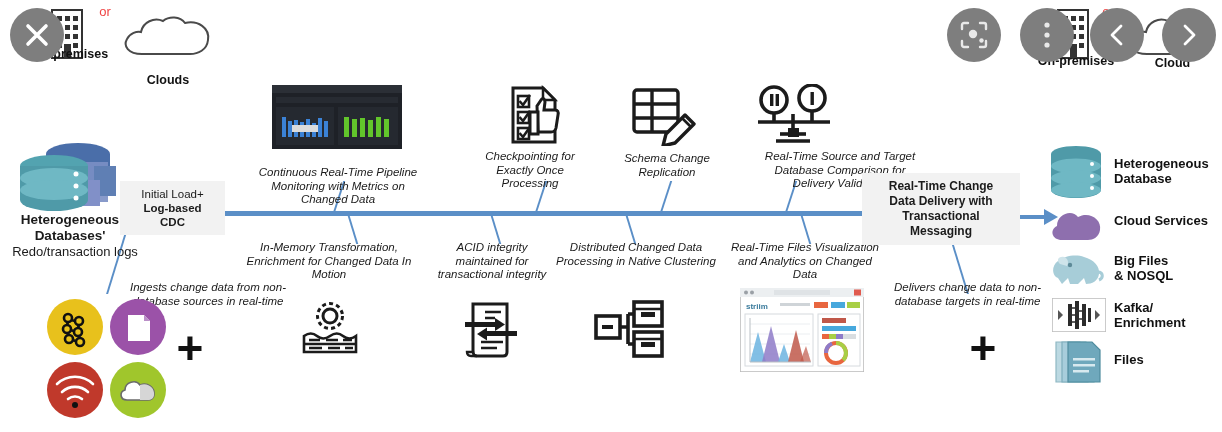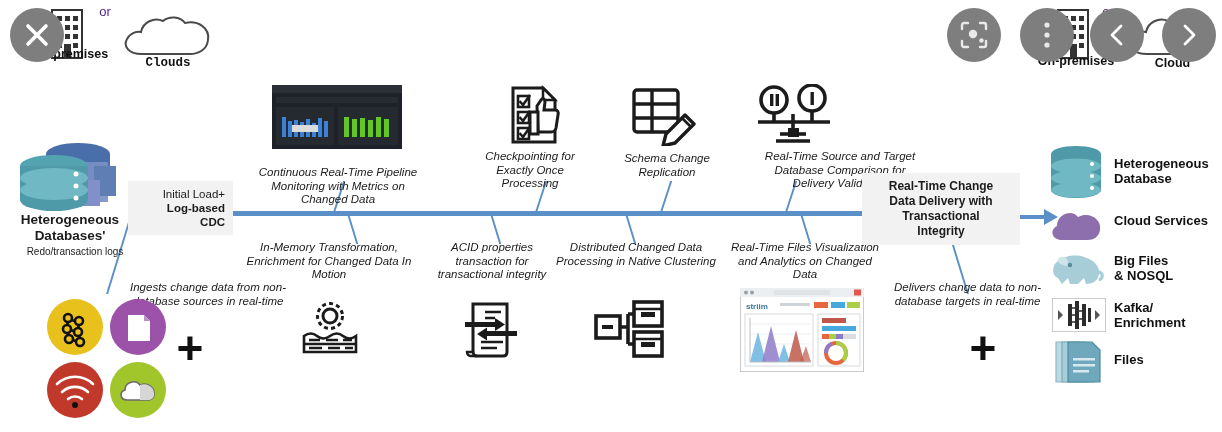--- a/index.html
+++ b/index.html
@@ -13,24 +13,24 @@
   .cap{
     font-style:italic;font-size:11.5px;line-height:13.5px;
     text-align:center;color:#1b1b1b;font-family:"Liberation Sans",sans-serif;
   }
   .ov-btn{
     position:absolute;border-radius:50%;background:#7e7e7e;
     display:flex;align-items:center;justify-content:center;
     color:#ffffff;
   }
   .small-label{font-size:12.5px;font-weight:bold;text-align:center;color:#111;}
-  .or-txt{font-size:13px;text-align:center;color:#4c1d95;}
+  .or-txt{font-size:13px;text-align:center;color:#ef4444;}
   .tgt-label{font-weight:bold;font-size:13px;line-height:15px;color:#111;}
   .src-title{font-weight:bold;font-size:13.5px;line-height:16px;text-align:center;}
-  .src-sub{font-size:10px;line-height:16px;text-align:center;}
+  .src-sub{font-size:13px;line-height:16px;text-align:center;}
   .boxlabel{
     background:#f2f2f2;padding:6px 8px;box-sizing:border-box;
     font-size:11.5px;line-height:14px;text-align:center;
   }
   .plus{font-size:46px;font-weight:bold;line-height:1;color:#111;}
 </style>
 </head>
 <body>
 
 <div class="abs" style="left:130px;top:211px;width:880px;height:5px;background:#5b8fc7;border-radius:2px;"></div>
@@ -67,21 +67,21 @@
     <rect x="7" y="35" width="5" height="5"></rect>
       <rect x="23" y="35" width="5" height="5"></rect>
     <rect x="14" y="36" width="7" height="14"></rect>
   </g>
 </svg>
 <div class="abs small-label" style="left:10px;top:47px;width:120px;">On-premises</div>
 <div class="abs or-txt" style="left:85px;top:4px;width:40px;">or</div>
 <svg class="abs" style="left:120px;top:14px;" width="95" height="42" viewBox="0 0 95 42">
   <path d="M22 40 C8 40 3 32 7 25 C10 19 17 17 21 18 C23 8 34 3 43 7 C49 2 60 2 65 9 C78 6 90 14 88 26 C87 36 78 40 70 40 Z" fill="#fff" stroke="#4a4a4a" stroke-width="2"></path>
 </svg>
-<div class="abs small-label" style="left:118px;top:56px;width:100px;font-family:Liberation Mono, monospace;">Clouds</div>
+<div class="abs small-label" style="left:118px;top:73px;width:100px;">Clouds</div>
 
 <svg class="abs" style="left:1056px;top:8px;" width="40" height="52" viewBox="0 0 40 52">
   <rect x="2" y="2" width="30" height="48" fill="#fff" stroke="#333" stroke-width="2"></rect>
   <g fill="#333">
     <rect x="7" y="8" width="5" height="5"></rect>
       <rect x="15" y="8" width="5" height="5"></rect>
       <rect x="23" y="8" width="5" height="5"></rect>
     <rect x="7" y="17" width="5" height="5"></rect>
       <rect x="15" y="17" width="5" height="5"></rect>
       <rect x="23" y="17" width="5" height="5"></rect>
@@ -115,21 +115,21 @@
     <ellipse cx="42" cy="50" rx="34" ry="10" fill="#6fb8c4"></ellipse>
     <circle cx="64" cy="34" r="2.5" fill="#fff"></circle>
     <circle cx="64" cy="46" r="2.5" fill="#fff"></circle>
     <circle cx="64" cy="58" r="2.5" fill="#fff"></circle>
   </g>
 </svg>
 <div class="abs src-title" style="left:0px;top:212px;width:140px;">Heterogeneous</div>
 <div class="abs src-title" style="left:0px;top:228px;width:140px;">Databases'</div>
 <div class="abs src-sub" style="left:0px;top:244px;width:150px;">Redo/transaction logs</div>
 
-<div class="abs boxlabel" style="left:128px;top:181px;width:105px;text-align:right;">
+<div class="abs boxlabel" style="left:120px;top:181px;width:105px;">
   <span>Initial Load+</span><br>
   <b>Log-based</b><br>
   <b>CDC</b>
 </div>
 
 <div class="abs cap" style="left:128px;top:281px;width:160px;">Ingests change data from non-database sources in real-time</div>
 
 <div class="abs" style="left:47px;top:299px;width:56px;height:56px;border-radius:50%;background:#E8C11C;">
   <svg width="56" height="56" viewBox="0 0 56 56">
     <g fill="none" stroke="#111" stroke-width="2.6">
@@ -249,21 +249,21 @@
     <circle cx="30" cy="14" r="12.5" stroke-dasharray="4 3.2"></circle>
   </g>
   <g fill="none" stroke="#1b1b1b" stroke-width="2.6">
     <path d="M4 34 q7 -5 13 0 t13 0 t13 0 t13 0 V50 H4 Z"></path>
     <path d="M4 42 H56"></path>
     <path d="M9 38 H20 M26 38 H38 M43 38 H52"></path>
     <path d="M9 46 H22 M28 46 H40 M45 46 H53"></path>
   </g>
 </svg>
 
-<div class="abs cap" style="left:436px;top:241px;width:112px;">ACID properties transaction for transactional integrity</div>
+<div class="abs cap" style="left:436px;top:241px;width:112px;">ACID integrity maintained for transactional integrity</div>
 <svg class="abs" style="left:463px;top:300px;" width="56" height="60" viewBox="0 0 56 60">
   <path d="M14 4 H44 V52 Q44 56 40 56 H14 Q10 56 10 52 V4 Z" fill="#ffffff" stroke="#1b1b1b" stroke-width="3"></path>
   <path d="M10 52 Q10 56 14 56 H8 Q4 56 4 52 Z" fill="#ffffff" stroke="#1b1b1b" stroke-width="2.4"></path>
   <g stroke="#1b1b1b" stroke-width="2.6" fill="none">
     <path d="M22 12 H38 M22 18 H32"></path>
     <path d="M18 42 H40 M18 48 H34"></path>
   </g>
   <g fill="#1b1b1b">
     <path d="M2 22 H34 V27 H2 Z"></path>
       <path d="M32 18 L42 24.5 L32 31 Z"></path>
@@ -324,21 +324,21 @@
   </g>
   <circle cx="96" cy="65" r="10" fill="none" stroke="#e8663f" stroke-width="4"></circle>
   <path d="M96 55 a10 10 0 0 1 7 17" fill="none" stroke="#a8cf45" stroke-width="4"></path>
   <path d="M86 65 a10 10 0 0 1 6 -9.5" fill="none" stroke="#8e7bc8" stroke-width="4"></path>
 </svg>
 
 <div class="abs boxlabel" style="left:862px;top:173px;width:158px;font-weight:bold;font-size:12px;line-height:15px;">
   <span>Real-Time Change</span><br>
   <span>Data Delivery with</span><br>
   <span>Transactional</span><br>
-  <span>Integrity</span>
+  <span>Messaging</span>
 </div>
 
 <div class="abs cap" style="left:885px;top:281px;width:165px;">Delivers change data to non-database targets in real-time</div>
 <div class="abs plus" style="left:958px;top:325px;width:50px;text-align:center;">+</div>
 
 <svg class="abs" style="left:1048px;top:145px;" width="56" height="56" viewBox="0 0 56 56">
   <ellipse cx="28" cy="9" rx="25" ry="8" fill="#4f9aa8"></ellipse>
   <path d="M3 9 v36 a25 8 0 0 0 50 0 V9 z" fill="#4f9aa8"></path>
   <ellipse cx="28" cy="21" rx="25" ry="7.5" fill="#6fb8c4"></ellipse>
   <ellipse cx="28" cy="33" rx="25" ry="7.5" fill="#6fb8c4"></ellipse>

